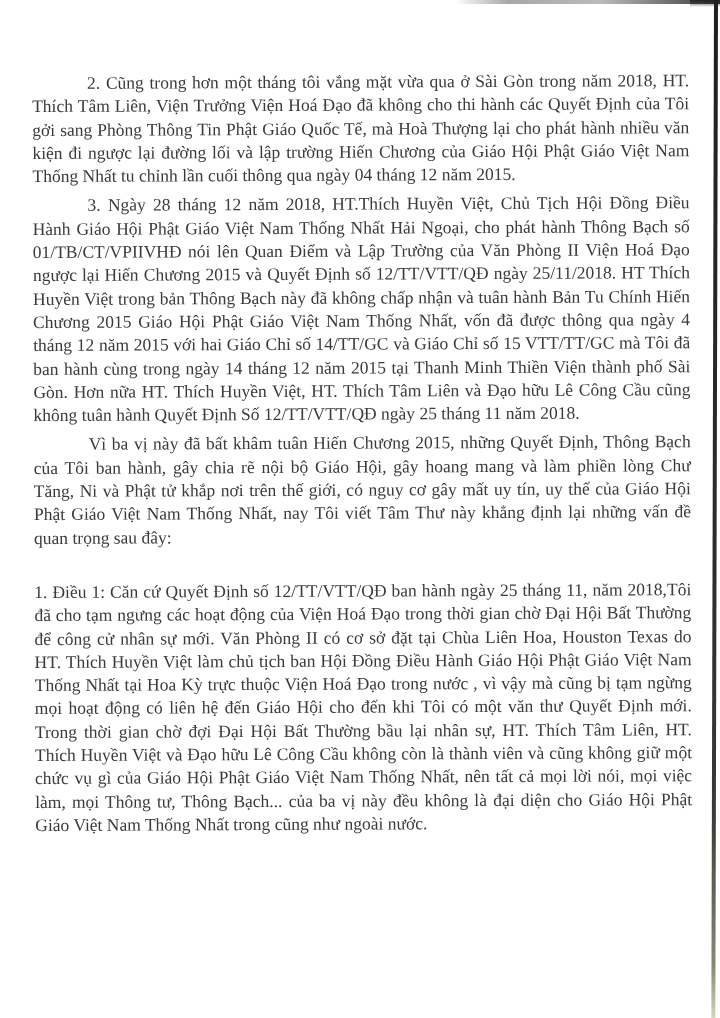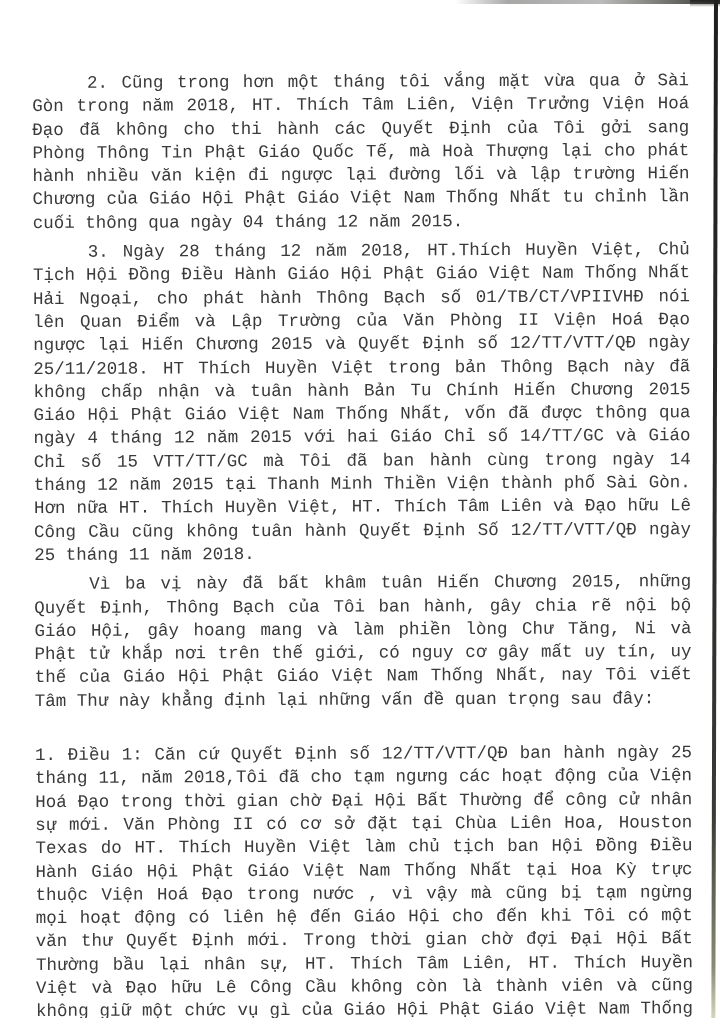--- a/index.html
+++ b/index.html
@@ -6,21 +6,21 @@
     margin: 0;
     padding: 0;
     background: #ffffff;
   }
   .page {
     position: relative;
     width: 720px;
     height: 1018px;
     background: #ffffff;
     overflow: hidden;
-    font-family: Liberation Mono, monospace;
+    font-family: Liberation Serif, serif;
   }
   .content {
     position: absolute;
     top: 72px;
     left: 32px;
     width: 657px;
     color: #3a3a3a;
     font-size: 17.5px;
     line-height: 23.3px;
     text-align: justify;

